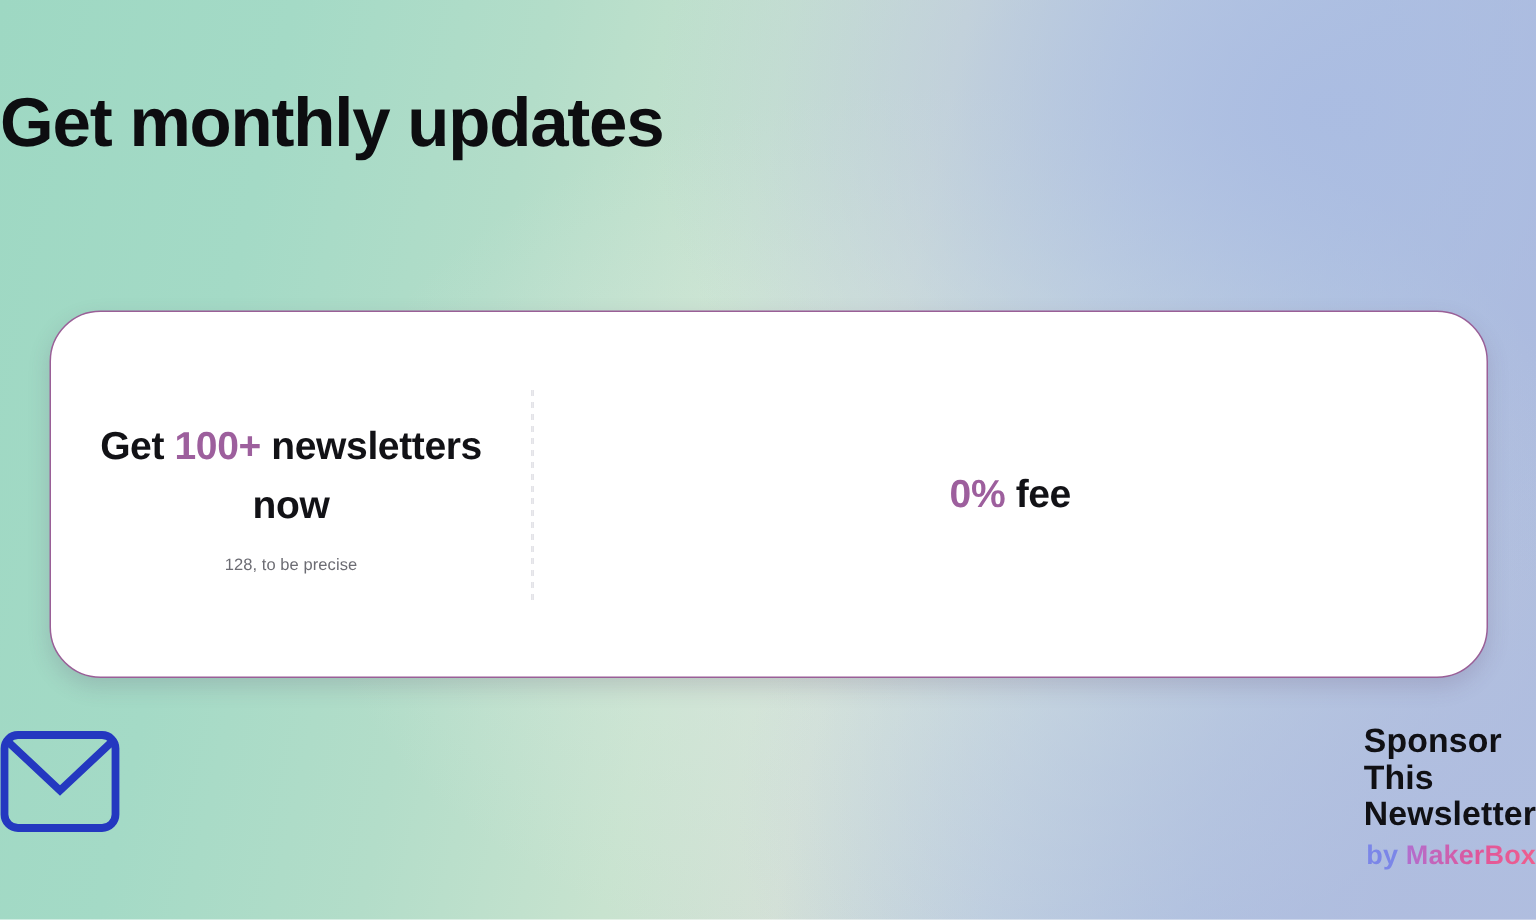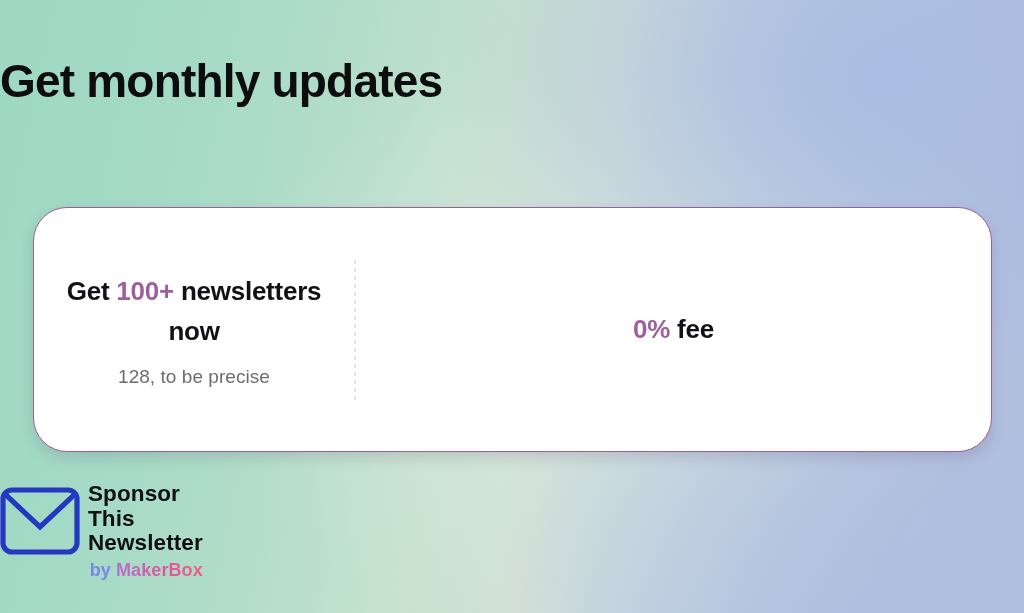--- a/index.html
+++ b/index.html
@@ -98,21 +98,21 @@
     color: #121216;
     letter-spacing: -0.25px;
     line-height: 1.52;
     margin: 4px;
   }
   .accent { color: #9d5f9d; }
 
   .stat-sub {
     margin: 0;
     margin-top: 9px;
-    font-size: 19px;
+    font-size: 11px;
     font-weight: normal;
     color: #6c6c73;
     letter-spacing: 0.05px;
     line-height: 1.4;
   }
   .stat-col-2 .stat-sub { margin-top: 13px; }
   .stat-col-3 .stat-sub { margin-top: 10px; }
 
   .divider {
     flex: 0 0 1px;
@@ -125,21 +125,21 @@
   }
 
   
   .logo {
     position: absolute;
     left: 0;
     right: 0;
     top: 482px;
     display: flex;
     align-items: flex-start;
-    justify-content: flex-start;
+    justify-content: space-between;
     gap: 8px;
   }
   .logo-mark {
     margin-top: 5px;
     flex: 0 0 auto;
     line-height: 0;
   }
   .logo-text {
     display: flex;
     flex-direction: column;

